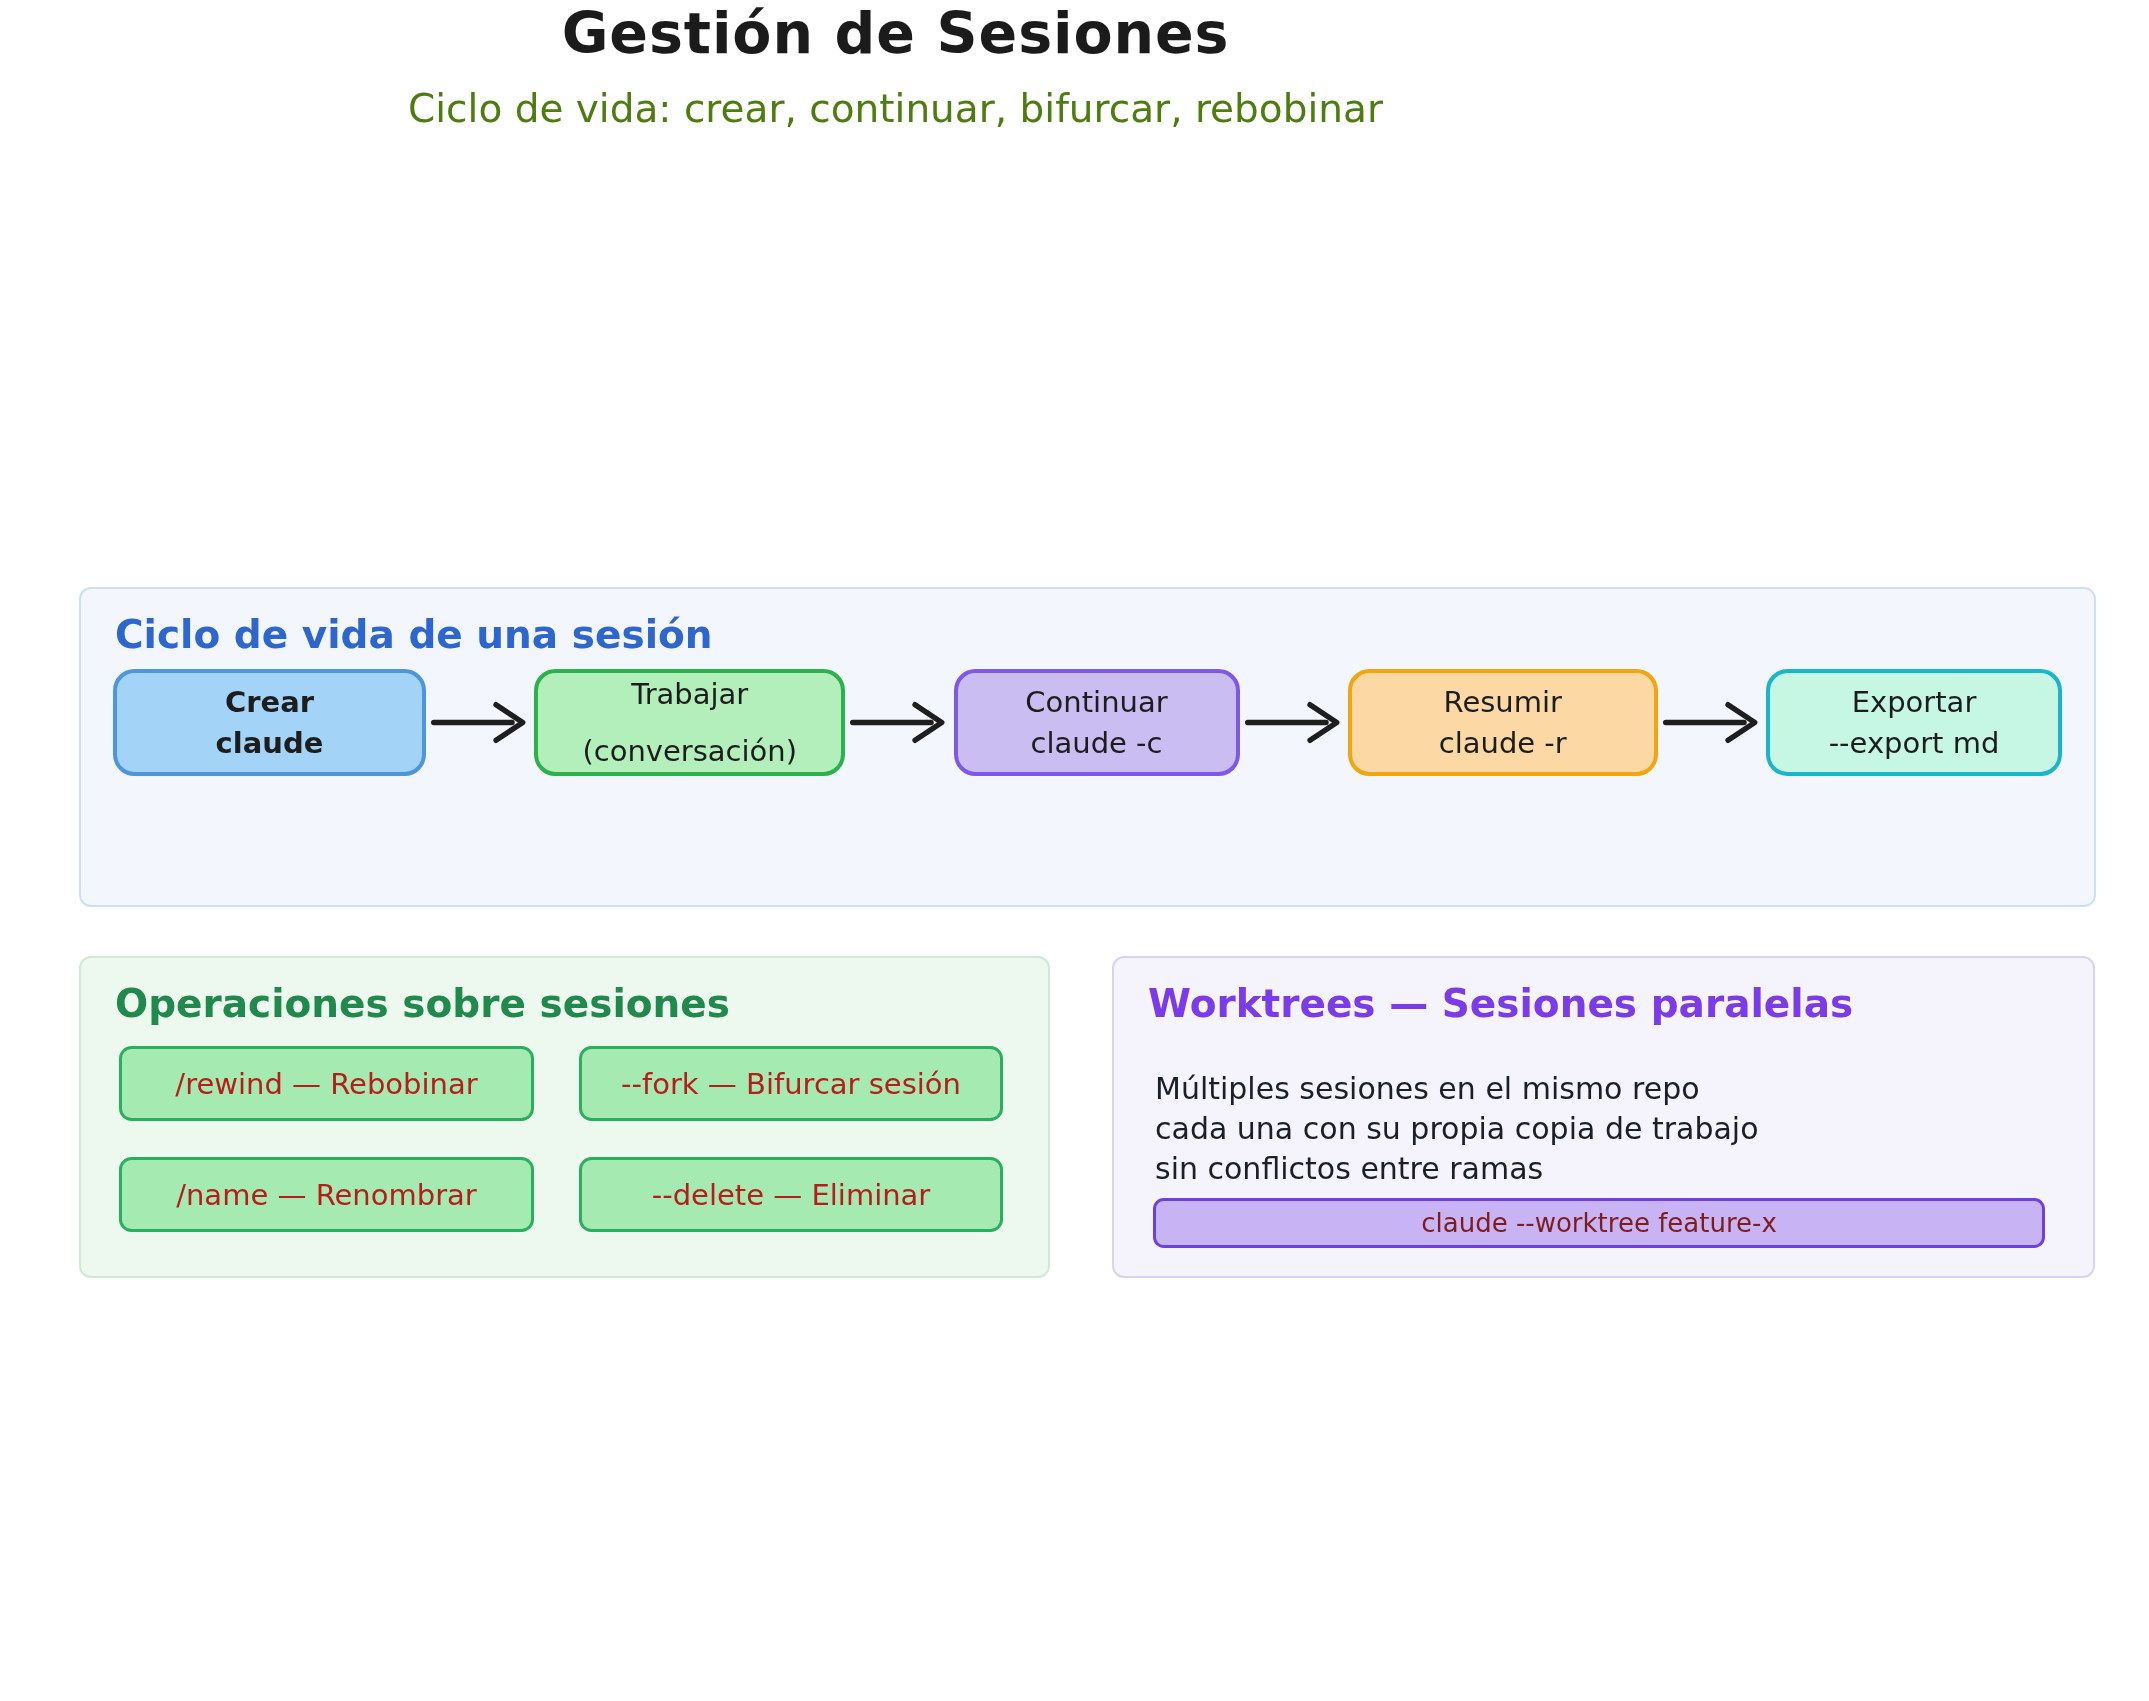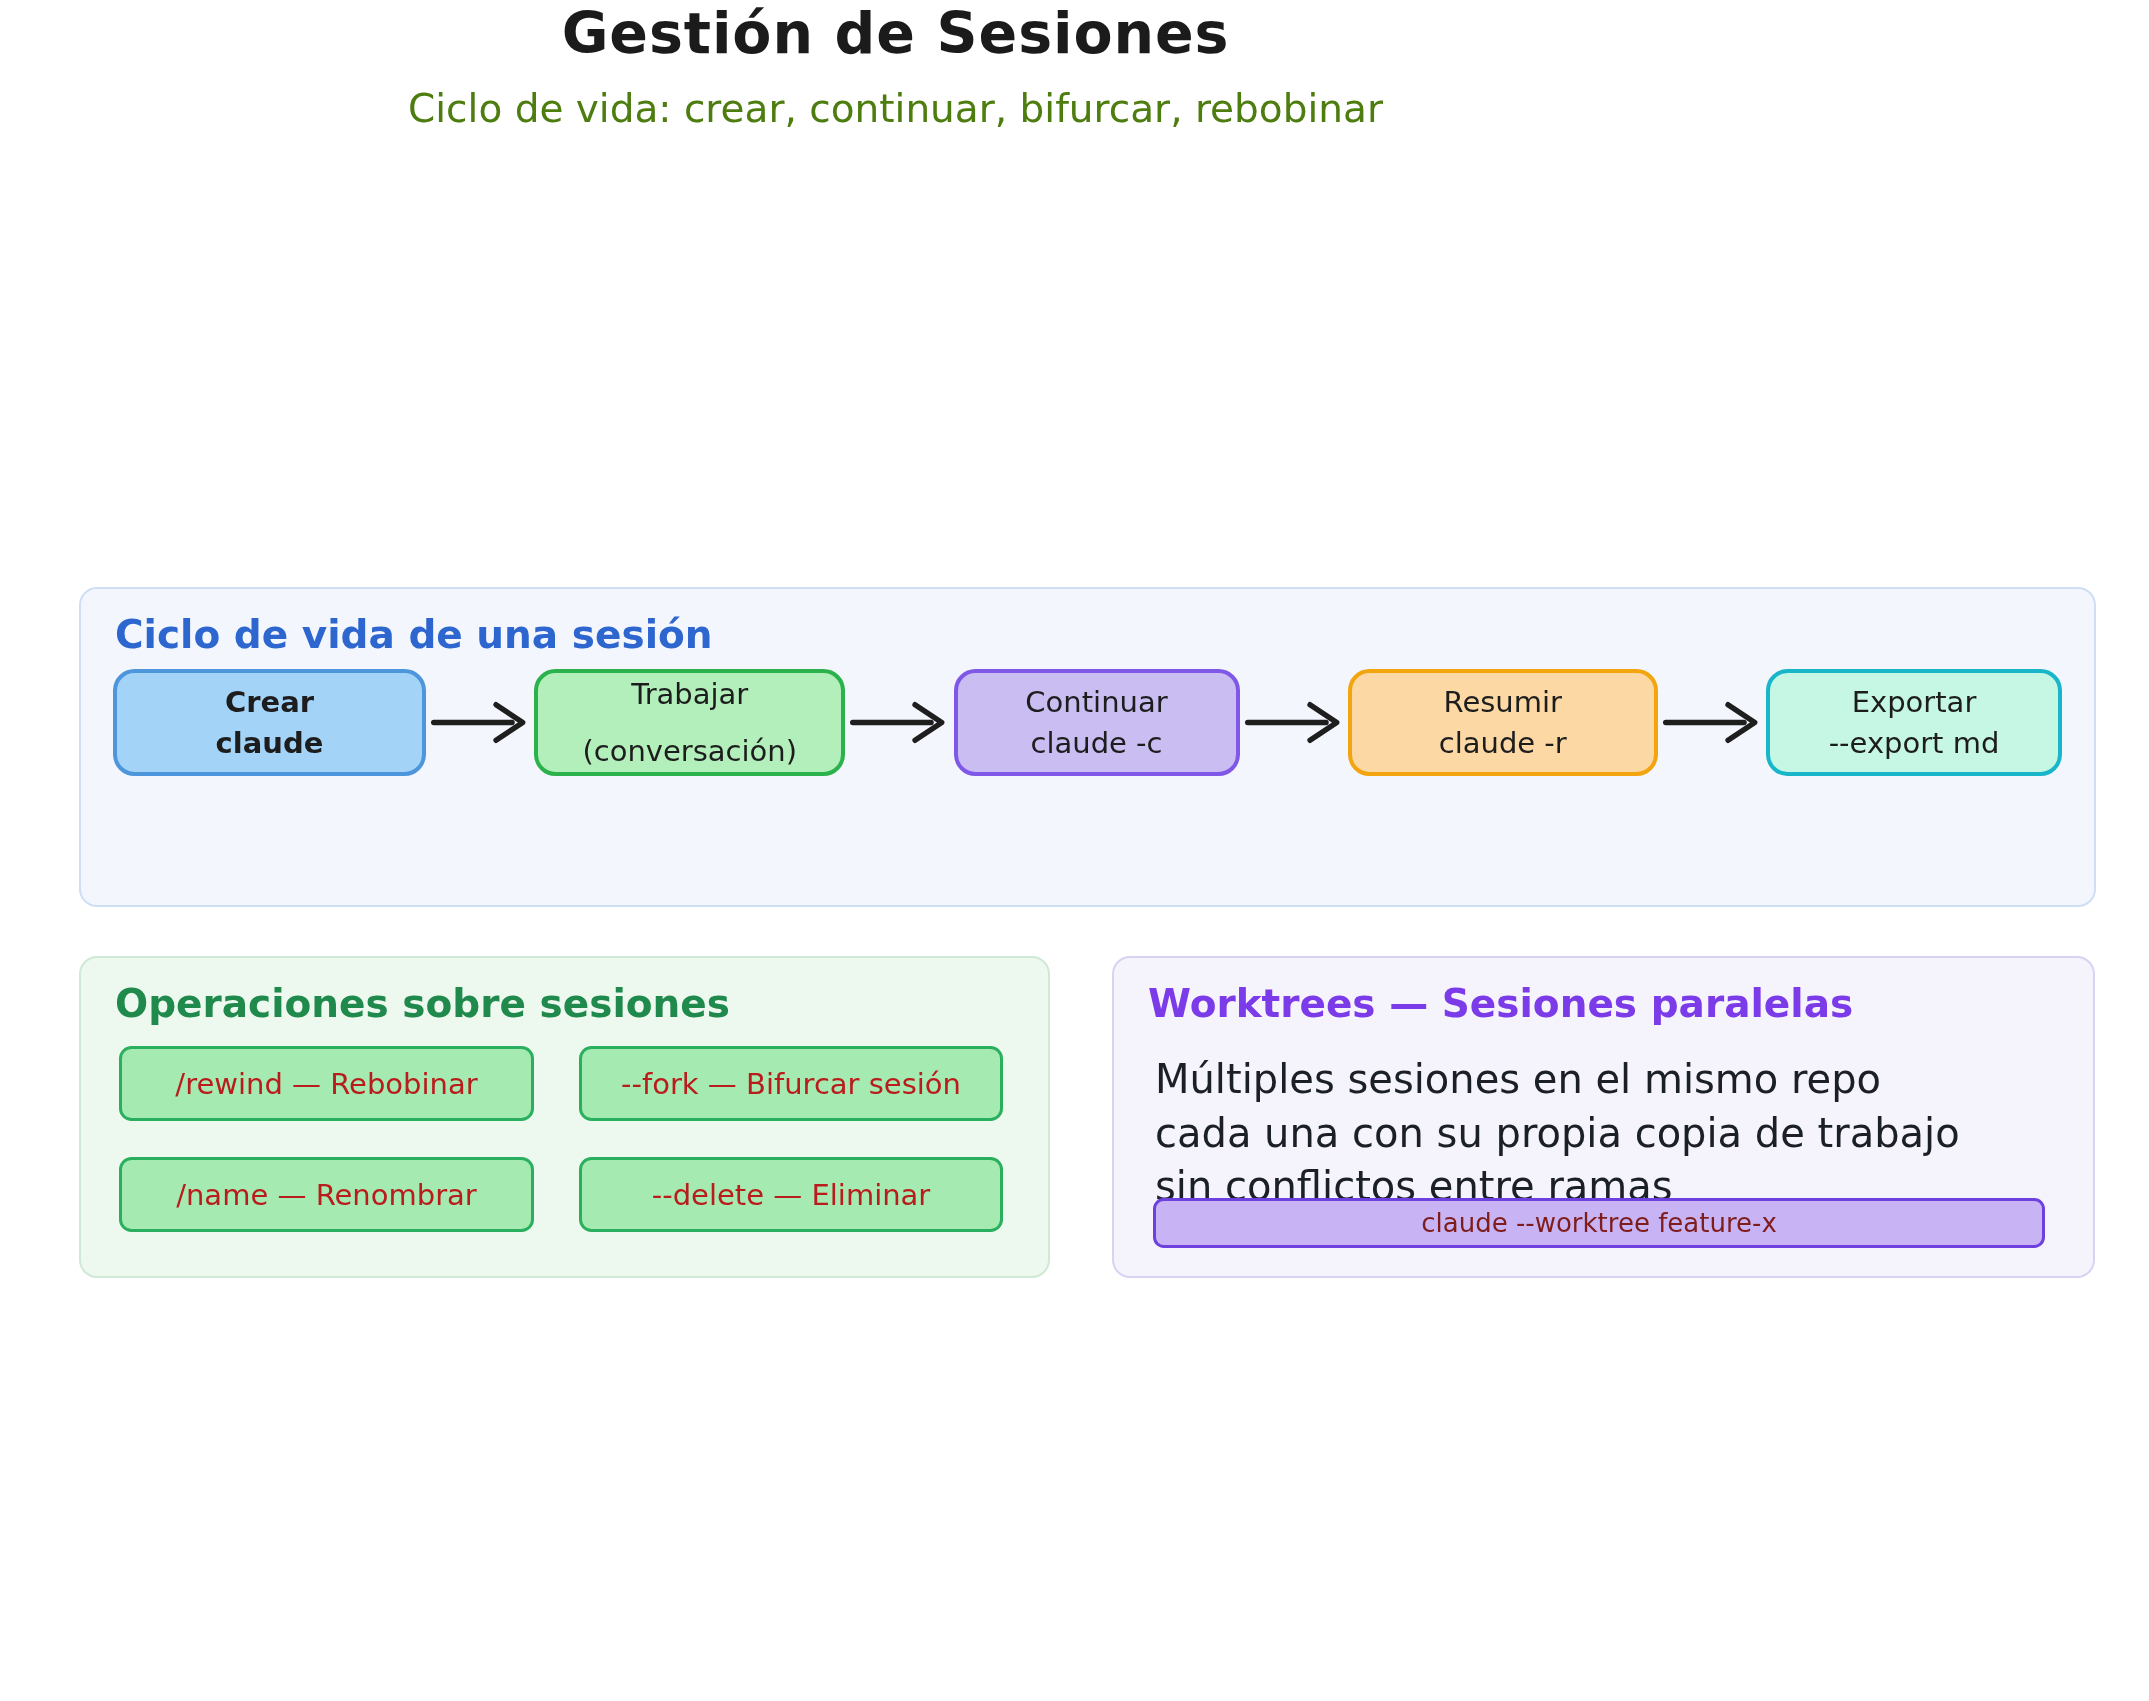--- a/index.html
+++ b/index.html
@@ -10,21 +10,21 @@
     color: #1e1e1e;
     overflow: hidden;
   }
 
   
   .header { position: absolute; left: 0; top: 482; width: 1791px; text-align: center; }
   .title { font-size: 57px; font-weight: 700; color: #1b1b1b; letter-spacing: 0.9px; }
   .subtitle { margin-top: 19.7px; font-size: 39px; color: #4d7c0f; }
 
   
-  .panel { position: absolute; border-radius: 18px; }
+  .panel { position: absolute; border-radius: 12px; }
   .panel-label { position: absolute; left: 34px; top: 23px; font-size: 39px; font-weight: 600; }
 
   
   .lifecycle {
     left: 79px; top: 587px; width: 2017px; height: 320px;
     background: #f3f6fc; border: 2.7px solid #cfdff3;
   }
   .lifecycle .panel-label { color: #2e66d0; }
   .flow-row {
     position: absolute; left: 32px; right: 32px; top: 79px; height: 109px;
@@ -61,22 +61,22 @@
     font-size: 29px; color: #b91c1c;
   }
 
   
   .worktrees {
     left: 1112px; top: 956px; width: 983px; height: 322px;
     background: #f5f3fb; border: 2.7px solid #dad2f2;
   }
   .worktrees .panel-label { color: #7b3be8; }
   .wt-body {
-    position: absolute; left: 41px; top: 95px;
-    font-size: 40px; line-height: 1.34; color: #1b1f26;
+    position: absolute; left: 41px; top: 111px;
+    font-size: 30px; line-height: 1.34; color: #1b1f26;
   }
   .wt-pill {
     position: absolute; left: 39px; top: 240px; width: 892px; height: 50px;
     background: #c8b4f5; border: 3.6px solid #6d40e0; border-radius: 10.7px;
     display: flex; align-items: center; justify-content: center;
     font-size: 26px; color: #7f1d1d;
   }
 </style>
 </head>
 <body>

